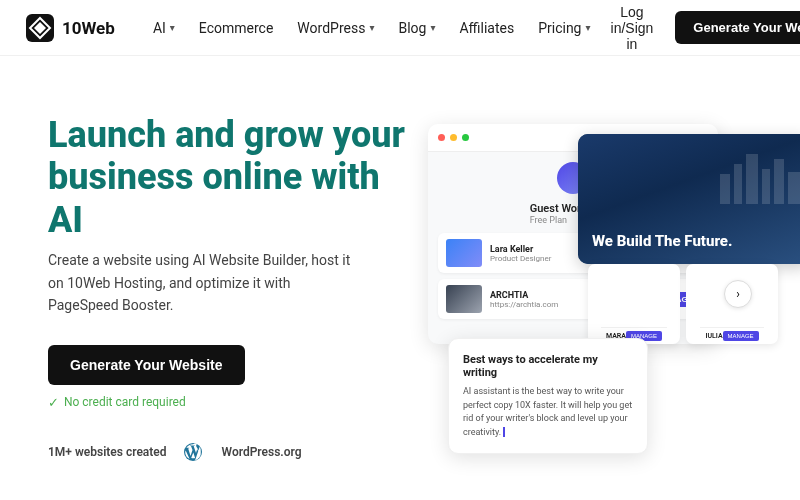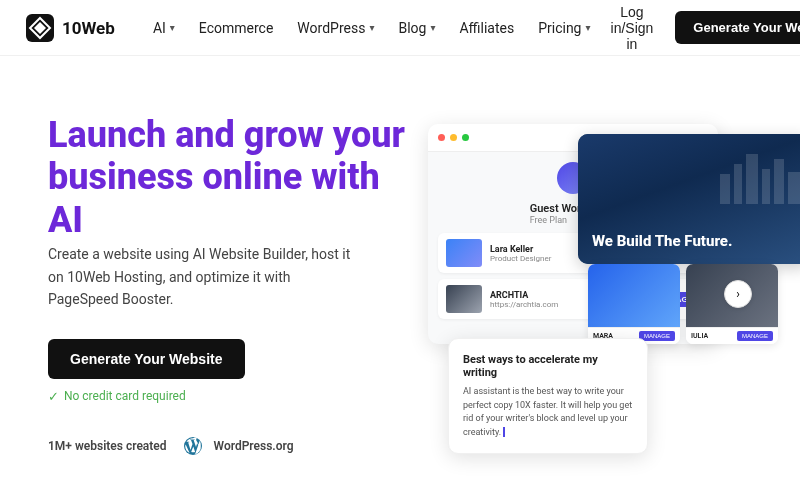--- a/index.html
+++ b/index.html
@@ -97,22 +97,22 @@
       overflow: hidden;
     }
     .hero-left {
       flex: 0 0 360px;
       padding-top: 10px;
     }
     .hero-heading {
       font-size: 36px;
       font-weight: 800;
       line-height: 1.18;
-      color: #6d28d9;
-      margin-bottom: 2px;
+      color: #0f766e;
+      margin-bottom: 8px;
     }
     .hero-subtext {
       font-size: 14px;
       color: #444;
       line-height: 1.6;
       max-width: 310px;
       margin-bottom: 28px;
     }
     .btn-hero-generate {
       background: #111;
@@ -139,21 +139,21 @@
       display: flex;
       align-items: center;
       gap: 16px;
       font-size: 12px;
       color: #444;
       font-weight: 600;
     }
     .wp-logo-area {
       display: flex;
       align-items: center;
-      gap: 11px;
+      gap: 19px;
       font-size: 12px;
       color: #444;
     }
     .wp-icon {
       width: 20px;
       height: 20px;
     }
 
     
     .hero-right {
@@ -328,20 +328,21 @@
     }
     .mgrid-card {
       width: 92px;
       height: 80px;
       background: #fff;
       border-radius: 7px;
       overflow: hidden;
       box-shadow: 0 2px 8px rgba(0,0,0,0.1);
       display: flex;
       flex-direction: column;
+      align-items: center;
     }
     .mgrid-img {
       flex: 1;
       background: linear-gradient(135deg, #374151, #6b7280);
     }
     .mgrid-img-blue { background: linear-gradient(135deg, #2563eb, #60a5fa); }
     .mgrid-footer {
       padding: 3px 5px;
       display: flex;
       justify-content: space-between;

